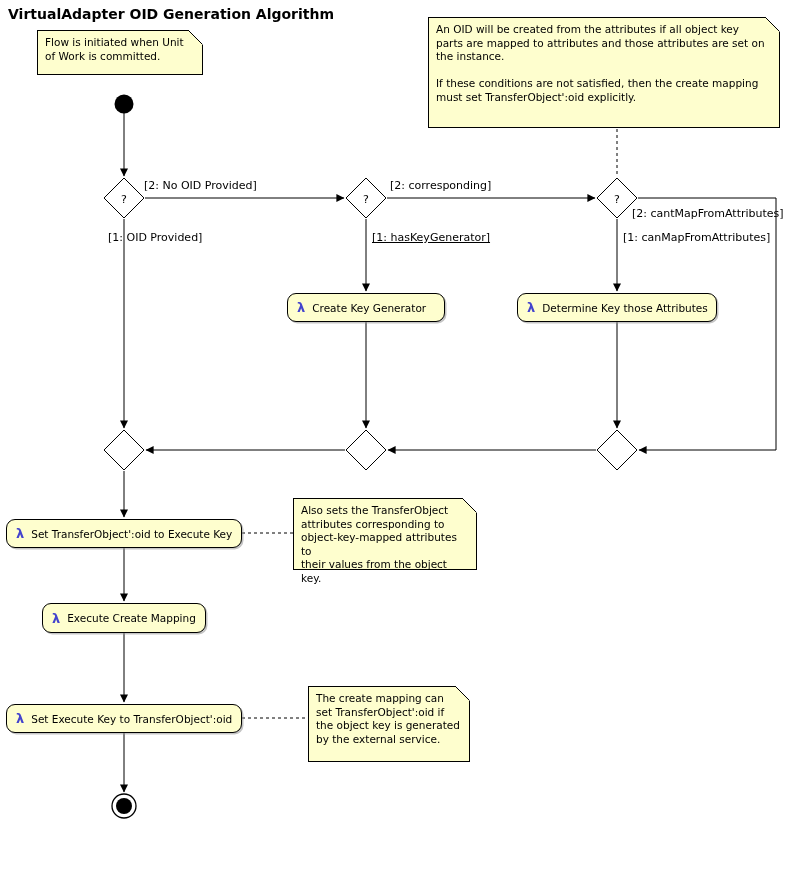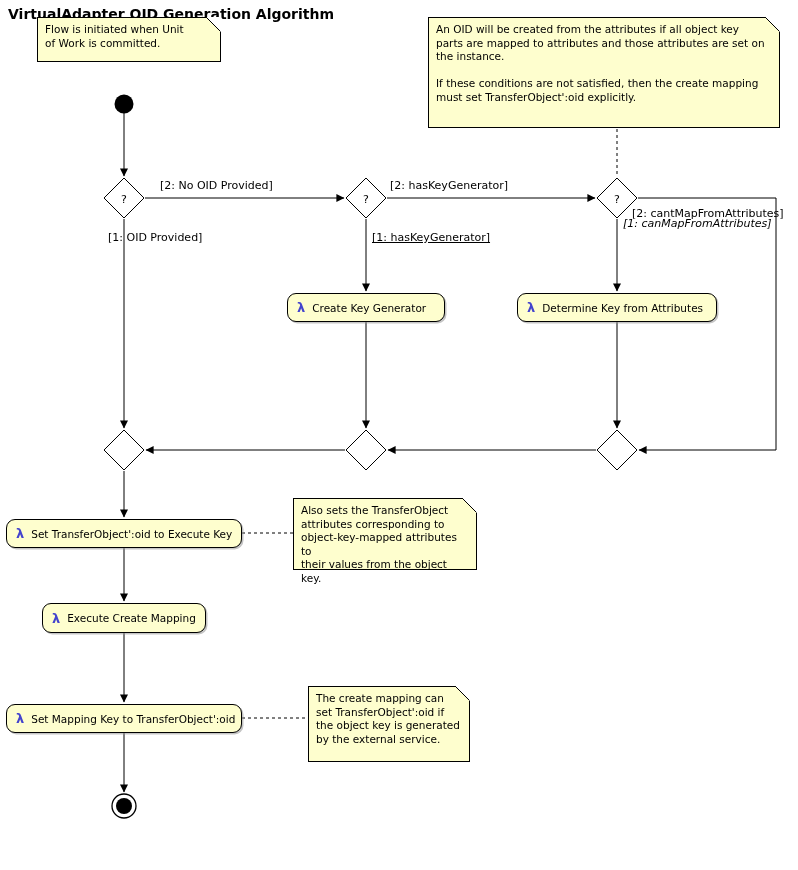--- a/index.html
+++ b/index.html
@@ -69,21 +69,21 @@
     <polygon points="124,430 144,450 124,470 104,450" fill="#fff" stroke="#000"></polygon>
     <polygon points="366,430 386,450 366,470 346,450" fill="#fff" stroke="#000"></polygon>
     <polygon points="617,430 637,450 617,470 597,450" fill="#fff" stroke="#000"></polygon>
 
     <circle cx="124" cy="806" r="12" fill="#fff" stroke="#000" stroke-width="1.3"></circle>
     <circle cx="124" cy="806" r="8" fill="#000"></circle>
   </svg>
 
   <div class="title">VirtualAdapter OID Generation Algorithm</div>
 
-  <div class="note" style="left:37px;top:17px;width:184px;height:45px;">
+  <div class="note" style="left:37px;top:30px;width:166px;height:45px;">
     <span class="txt">Flow is initiated when Unit
 of Work is committed.</span>
     <svg class="fold" width="15" height="15">
       <polygon points="0,0 15,0 15,15" fill="#ffffff"></polygon>
         <path d="M0,0 L14,14" stroke="#000" fill="none"></path>
     </svg>
   </div>
 
   <div class="note" style="left:428px;top:17px;width:352px;height:111px;">
     <span class="txt">An OID will be created from the attributes if all object key
@@ -120,38 +120,38 @@
     </svg>
   </div>
 
   <div class="action" style="left:287px;top:293px;width:158px;height:29px;">
     <span class="lambda">λ</span>
     <span>Create Key Generator</span>
   </div>
 
   <div class="action" style="left:517px;top:293px;width:200px;height:29px;">
     <span class="lambda">λ</span>
-    <span>Determine Key from Attributes</span>
+    <span>Determine Key those Attributes</span>
   </div>
 
   <div class="action" style="left:6px;top:519px;width:236px;height:29px;">
     <span class="lambda">λ</span>
     <span>Set TransferObject':oid to Execute Key</span>
   </div>
 
   <div class="action" style="left:42px;top:603px;width:164px;height:30px;">
     <span class="lambda">λ</span>
     <span>Execute Create Mapping</span>
   </div>
 
   <div class="action" style="left:6px;top:704px;width:236px;height:29px;">
     <span class="lambda">λ</span>
-    <span>Set Mapping Key to TransferObject':oid</span>
+    <span>Set Execute Key to TransferObject':oid</span>
   </div>
 
-  <div class="edge-label" style="left:160px;top:179px;">[2: No OID Provided]</div>
+  <div class="edge-label" style="left:144px;top:179px;">[2: No OID Provided]</div>
   <div class="edge-label" style="left:108px;top:231px;text-align:center;">[1: OID Provided]</div>
-  <div class="edge-label" style="left:390px;top:179px;">[2: hasKeyGenerator]</div>
+  <div class="edge-label" style="left:390px;top:179px;">[2: corresponding]</div>
   <div class="edge-label" style="left:372px;top:231px;text-decoration:underline;">[1: hasKeyGenerator]</div>
   <div class="edge-label" style="left:632px;top:179px;margin-top:28px;">[2: cantMapFromAttributes]</div>
-  <div class="edge-label" style="left:623px;top:217px;font-style:italic;">[1: canMapFromAttributes]</div>
+  <div class="edge-label" style="left:623px;top:231px;">[1: canMapFromAttributes]</div>
 
 </div>
 
 </body></html>

